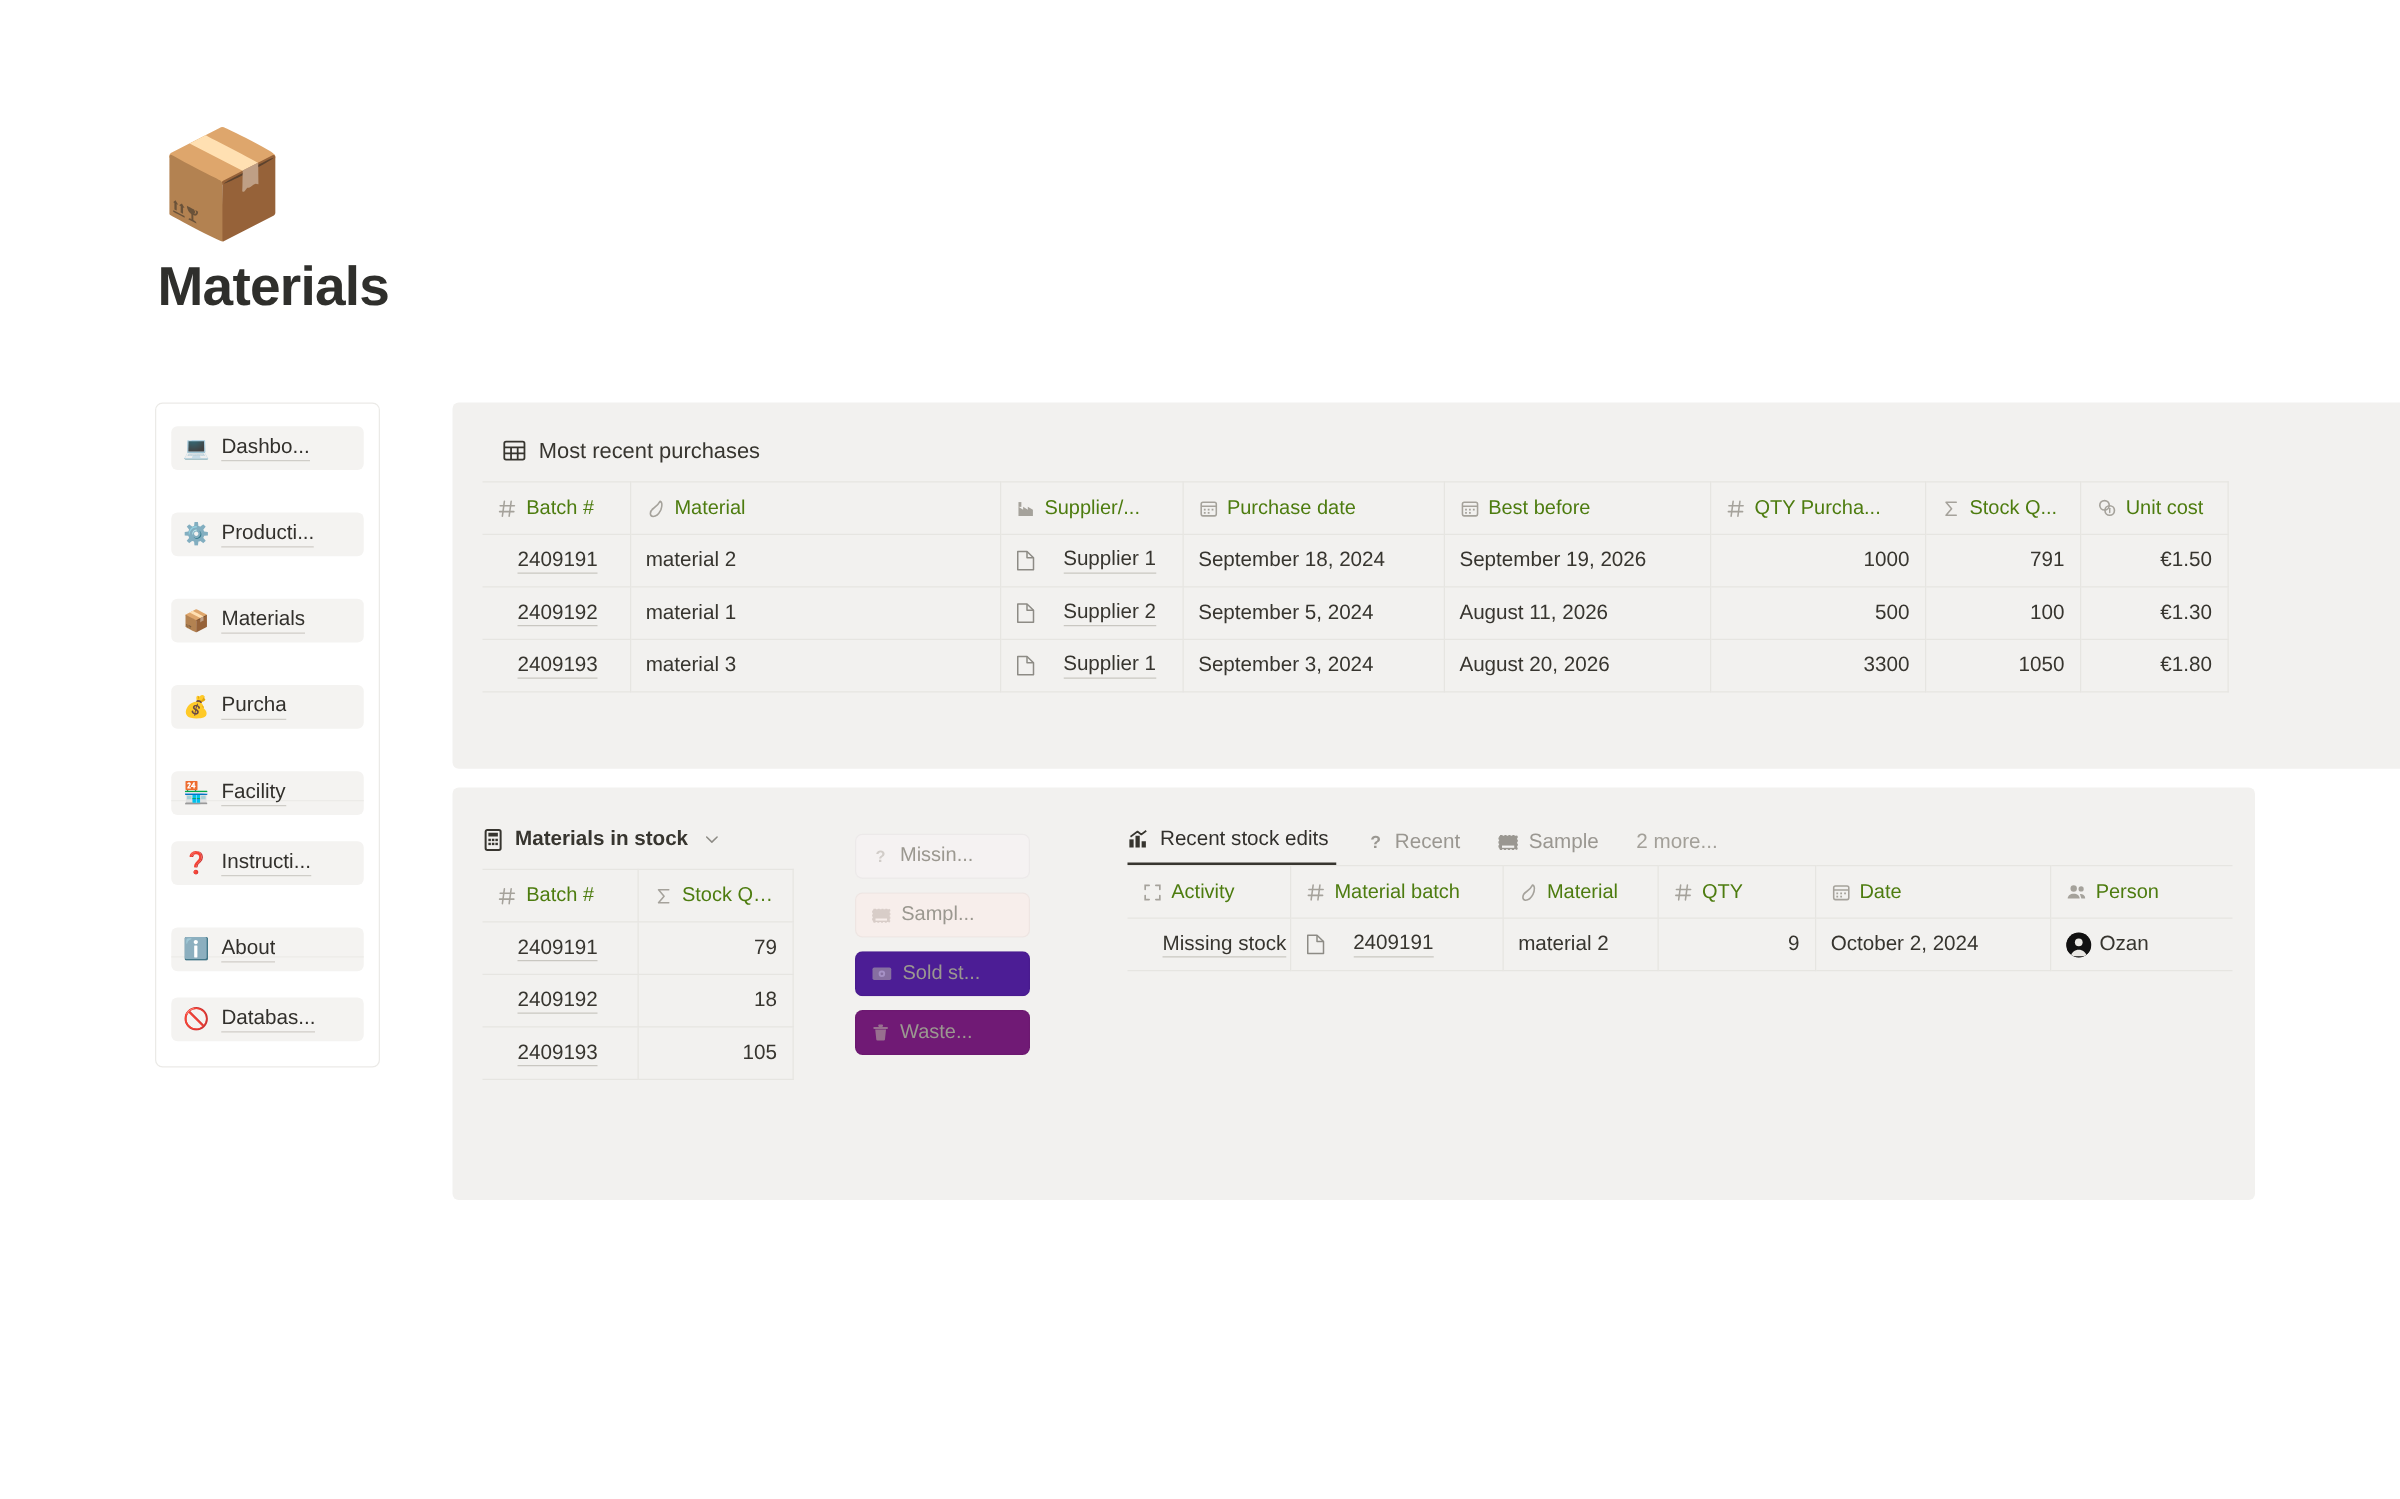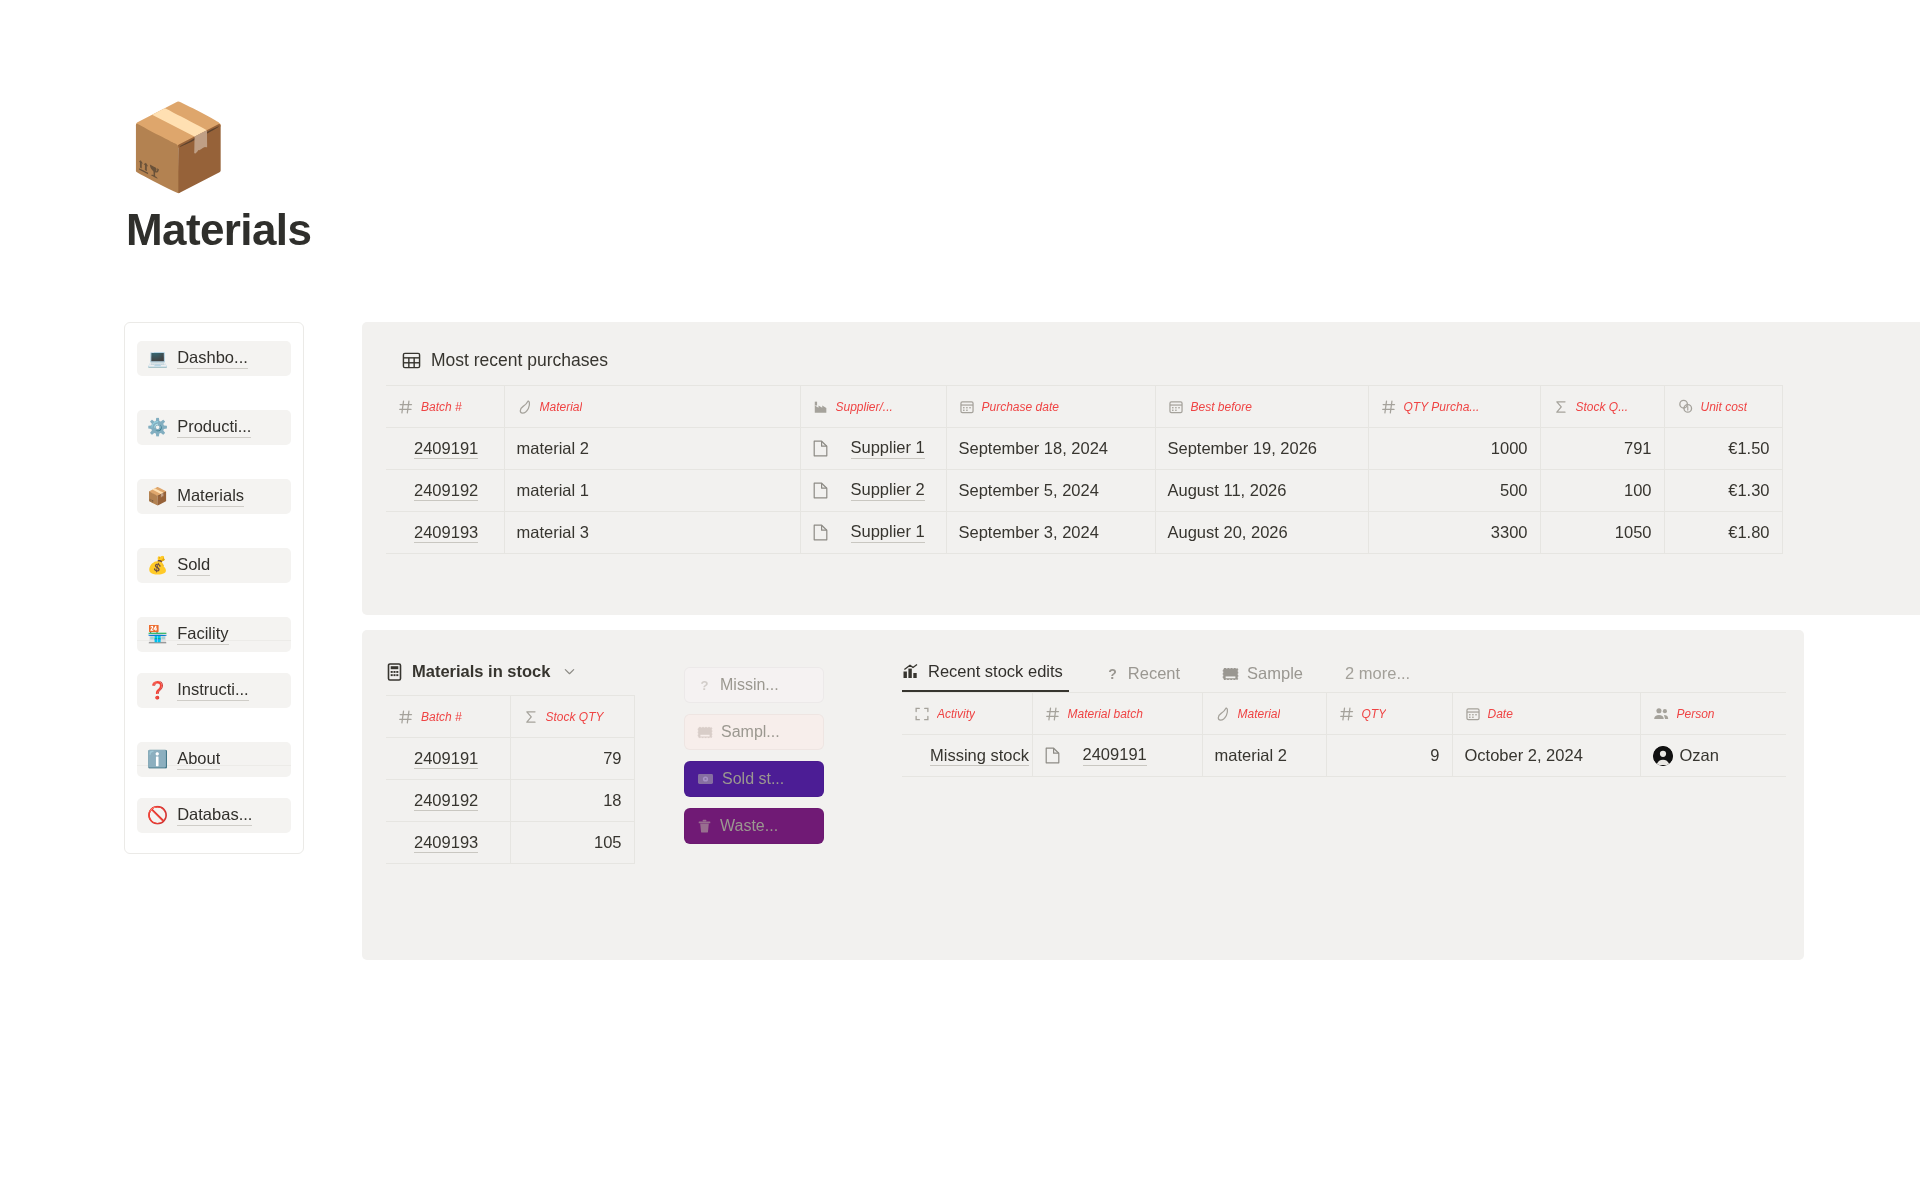--- a/index.html
+++ b/index.html
@@ -85,24 +85,23 @@
     font-weight: 400;
     padding: 0 12px;
     height: 42px;
     vertical-align: middle;
     border-right: 1px solid #e6e5e1;
     border-bottom: 1px solid #e6e5e1;
     overflow: hidden;
     white-space: nowrap;
   }
   table.grid thead th {
-    color: #ef4444;
+    color: #4d7c0f;
     border-top: 1px solid #e6e5e1;
-    font-size: 12px;
-    font-style: italic;
+    font-size: 16px;
   }
   table.grid td.num, table.grid th.num { text-align: right; }
   .hcell { display: flex; align-items: center; gap: 7px; }
   .hcell .htxt { overflow: hidden; text-overflow: ellipsis; white-space: nowrap; }
 
   .lnk {
     border-bottom: 1px solid #c9c7c1;
     padding-bottom: 1px;
     cursor: pointer;
     margin-left: 16px;
@@ -132,21 +131,21 @@
     font-size: 16px;
     color: #9b9890;
     cursor: pointer;
     white-space: nowrap; overflow: hidden;
     border: 1px solid rgba(0,0,0,0.035);
   }
   .pbtn .pico { flex: 0 0 auto; display: inline-flex; opacity: .55; }
   .pbtn .ptxt { overflow: hidden; text-overflow: ellipsis; }
 
   .tabs-col { margin-left: 78px; }
-  .tabs { display: flex; align-items: flex-end; gap: 16px; padding-bottom: 0; }
+  .tabs { display: flex; align-items: flex-end; gap: 4px; padding-bottom: 0; }
   .tab {
     display: flex; align-items: center; gap: 8px;
     font-size: 16.5px; color: #9a9791;
     padding: 0 14px 9px 0;
     margin-right: 12px;
     cursor: pointer; white-space: nowrap;
   }
   .tab.active { color: #32302c; border-bottom: 2.5px solid #37352f; padding-right: 6px; margin-right: 20px; }
   .tab .tico { display: inline-flex; flex: 0 0 auto; }
   .tab.more { color: #a3a099; margin-right: 0; padding-right: 0; }
@@ -180,21 +179,21 @@
       <div class="side-item">
         <span class="side-ico">⚙️</span>
         <span class="side-lbl">Producti...</span>
       </div>
       <div class="side-item">
         <span class="side-ico">📦</span>
         <span class="side-lbl">Materials</span>
       </div>
       <div class="side-item">
         <span class="side-ico">💰</span>
-        <span class="side-lbl">Sold</span>
+        <span class="side-lbl">Purcha</span>
       </div>
       <div class="side-item">
         <span class="side-ico">🏪</span>
         <span class="side-lbl">Facility</span>
       </div>
     </div>
 
     <div class="side-div"></div>
 
     <div class="side-group">

